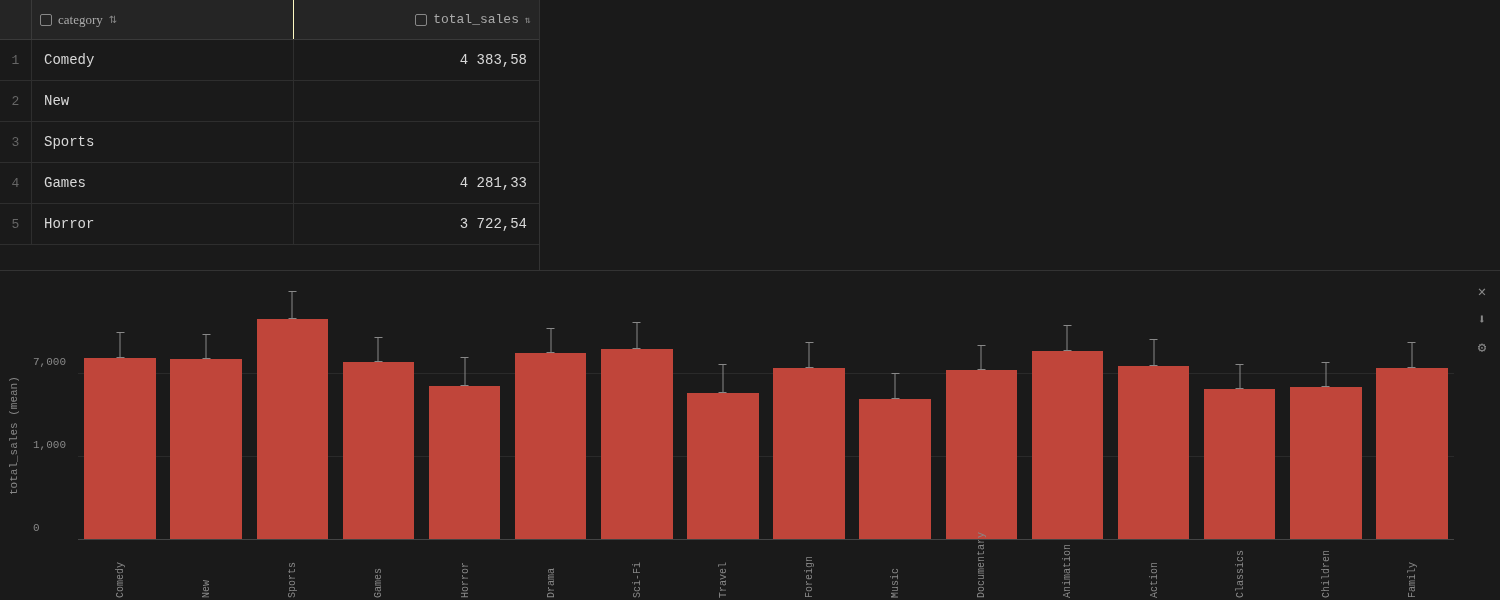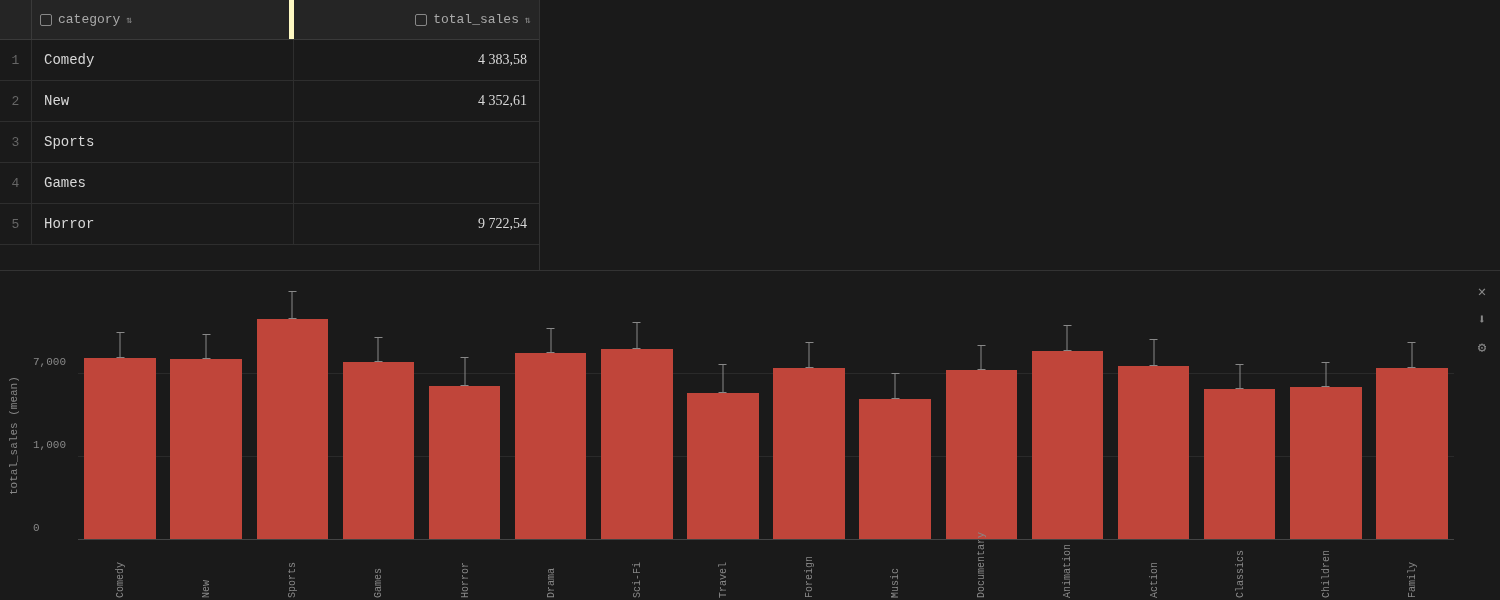--- a/index.html
+++ b/index.html
@@ -40,21 +40,22 @@
       align-items: center;
       padding: 0 8px;
       font-size: 13px;
       color: #aaa;
       gap: 6px;
       cursor: pointer;
     }
 
     .th-category {
       width: 262px;
-      border-right: 5px solid #fef9c3;
+      border-right: 1px solid #fef9c3;
+      font-family: Liberation Serif, serif;
     }
 
     .th-sales {
       flex: 1;
       justify-content: flex-end;
     }
 
     .col-icon {
       display: inline-block;
       width: 12px;
@@ -98,21 +99,20 @@
       display: flex;
       align-items: center;
     }
 
     .row-sales {
       flex: 1;
       text-align: right;
       padding-right: 12px;
       font-size: 14px;
       color: #d8d8d8;
-      font-family: Liberation Serif, serif;
     }
 
     
     .chart-section {
       position: relative;
       height: 330px;
       background: #1a1a1a;
       border-top: 1px solid #333;
       display: flex;
       align-items: stretch;
@@ -271,34 +271,34 @@
     </div>
     <div id="table-body">
         <div class="table-row">
       <div class="row-num">1</div>
       <div class="row-category">Comedy</div>
       <div class="row-sales">4 383,58</div>
     </div>
         <div class="table-row">
       <div class="row-num">2</div>
       <div class="row-category">New</div>
-      <div class="row-sales">4 352,61</div>
     </div>
         <div class="table-row">
       <div class="row-num">3</div>
       <div class="row-category">Sports</div>
     </div>
         <div class="table-row">
       <div class="row-num">4</div>
       <div class="row-category">Games</div>
+      <div class="row-sales">4 281,33</div>
     </div>
         <div class="table-row">
       <div class="row-num">5</div>
       <div class="row-category">Horror</div>
-      <div class="row-sales">9 722,54</div>
+      <div class="row-sales">3 722,54</div>
     </div>
       </div>
   </div>
 </div>
 
 <div class="chart-section">
   <div class="y-axis-label">total_sales (mean)</div>
   <div class="chart-area">
     <div class="chart-inner">
       <div class="grid-lines" id="grid-lines">

